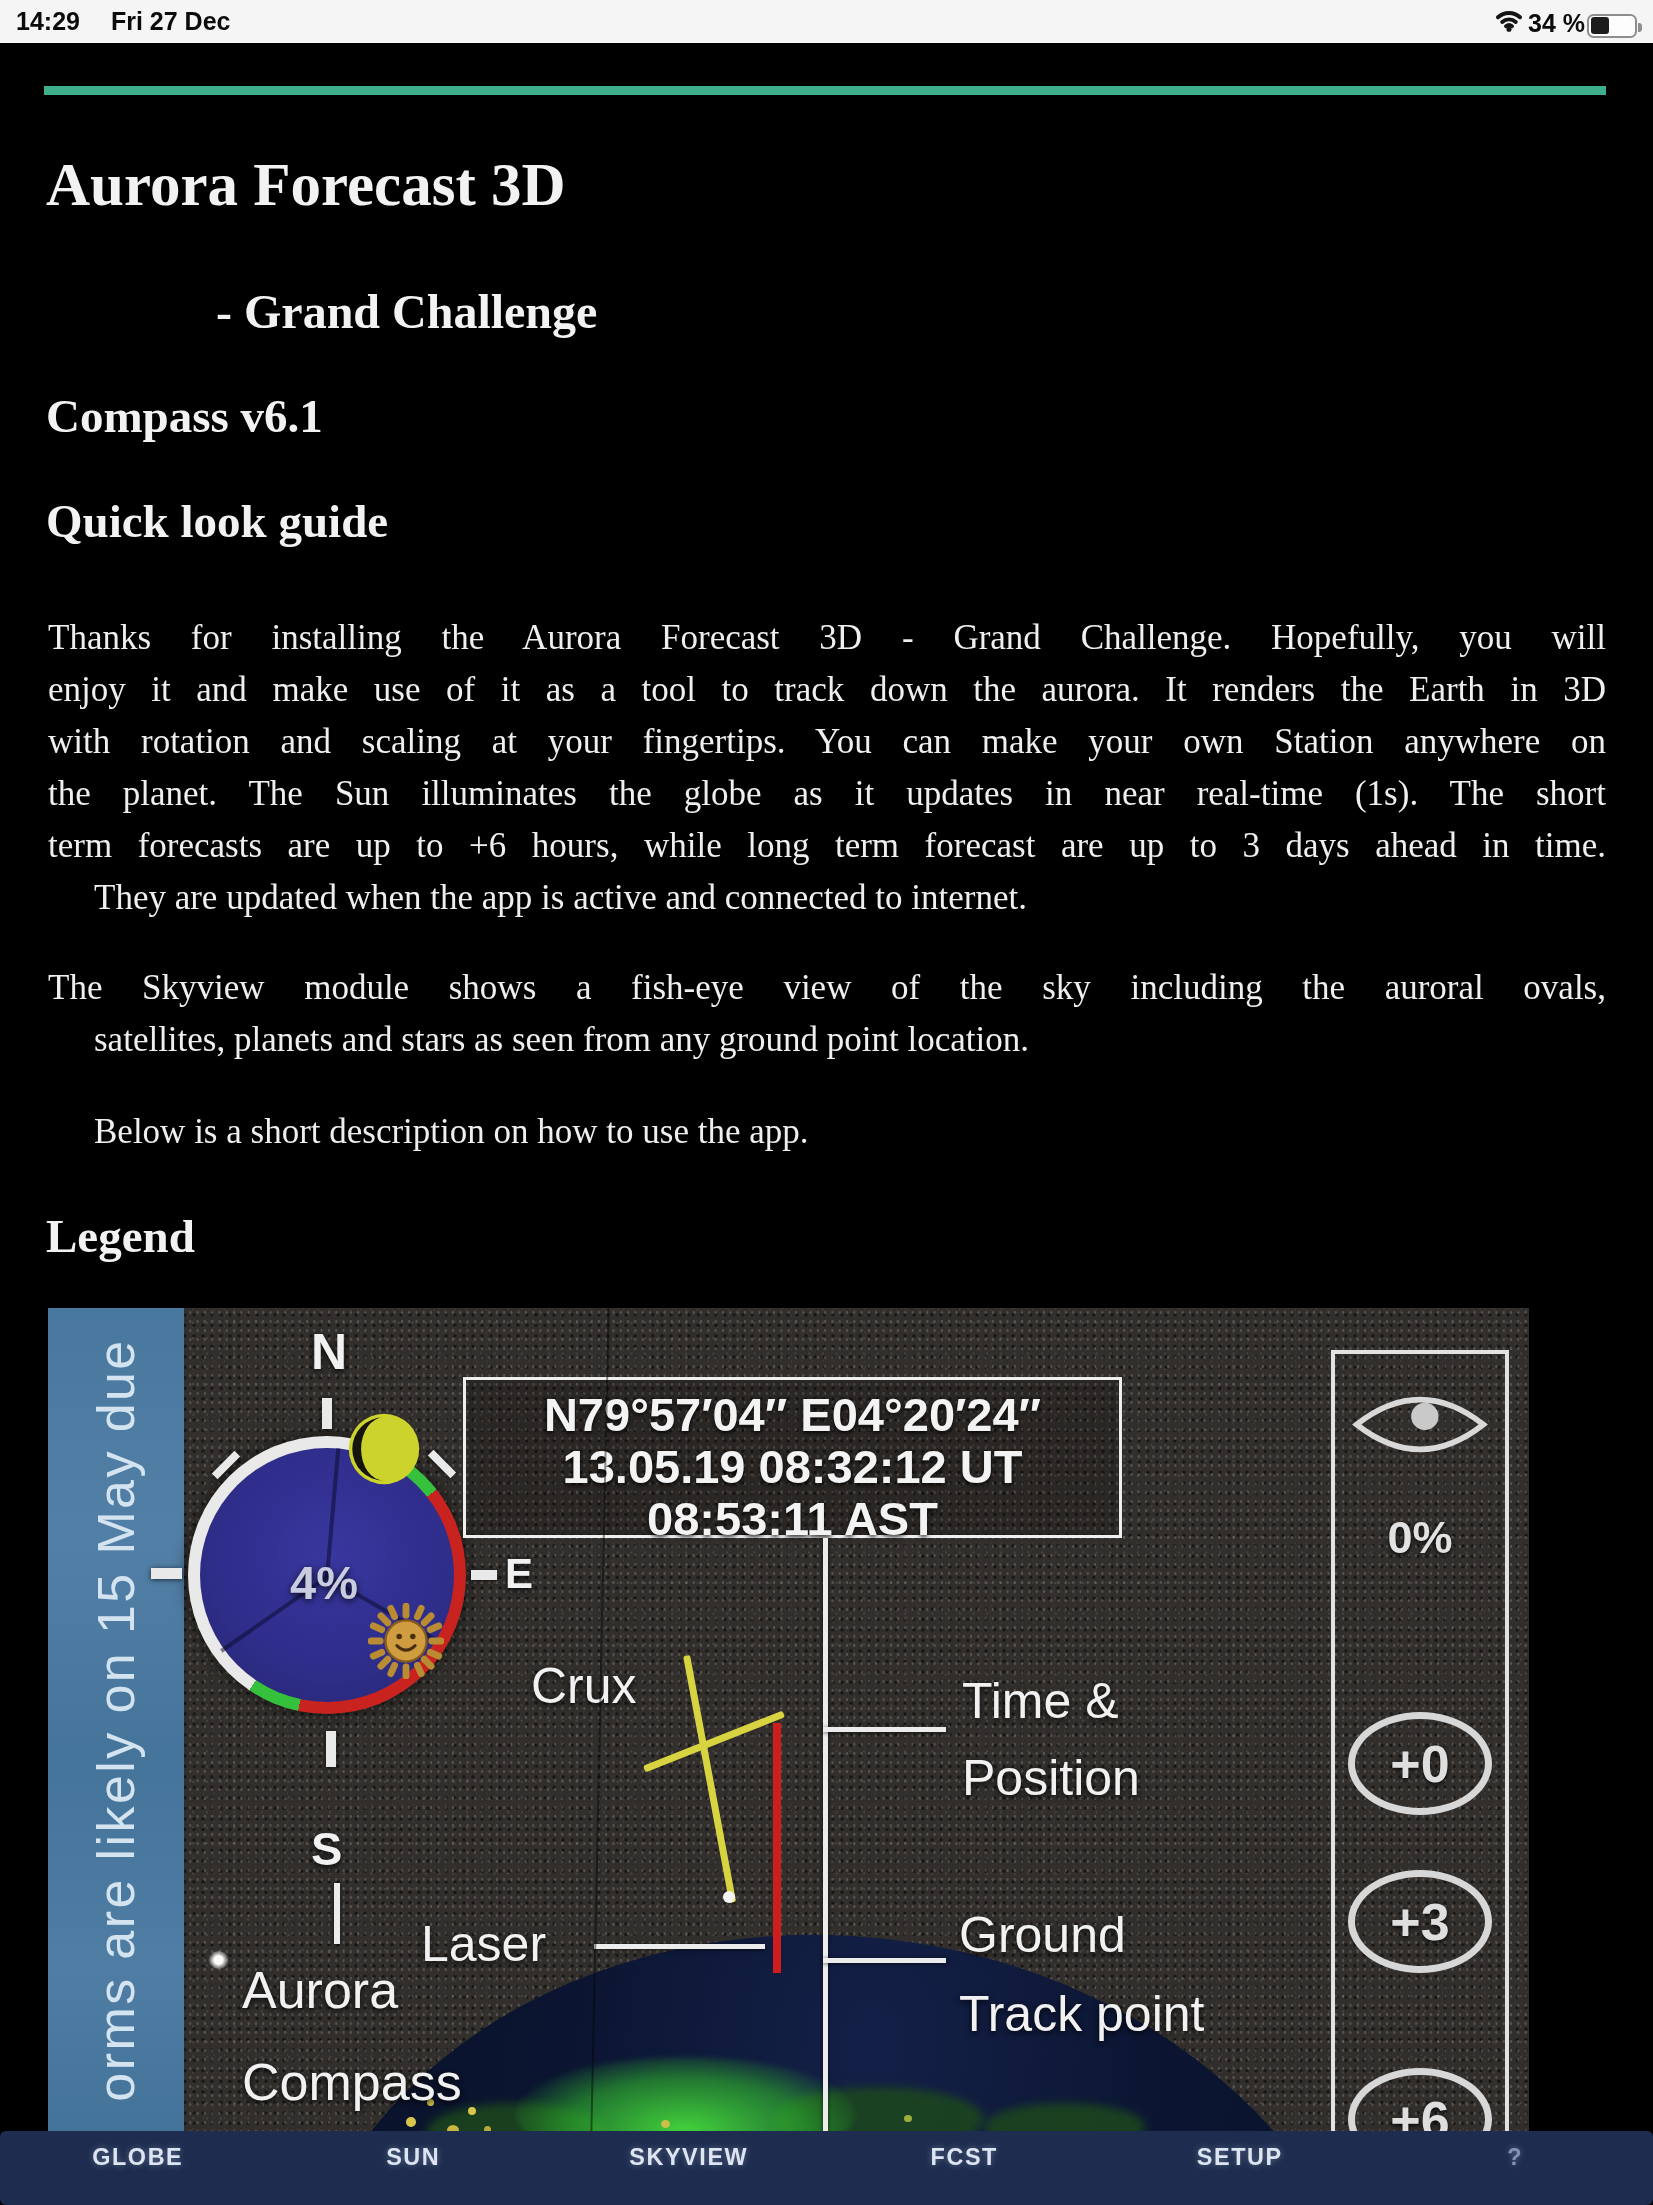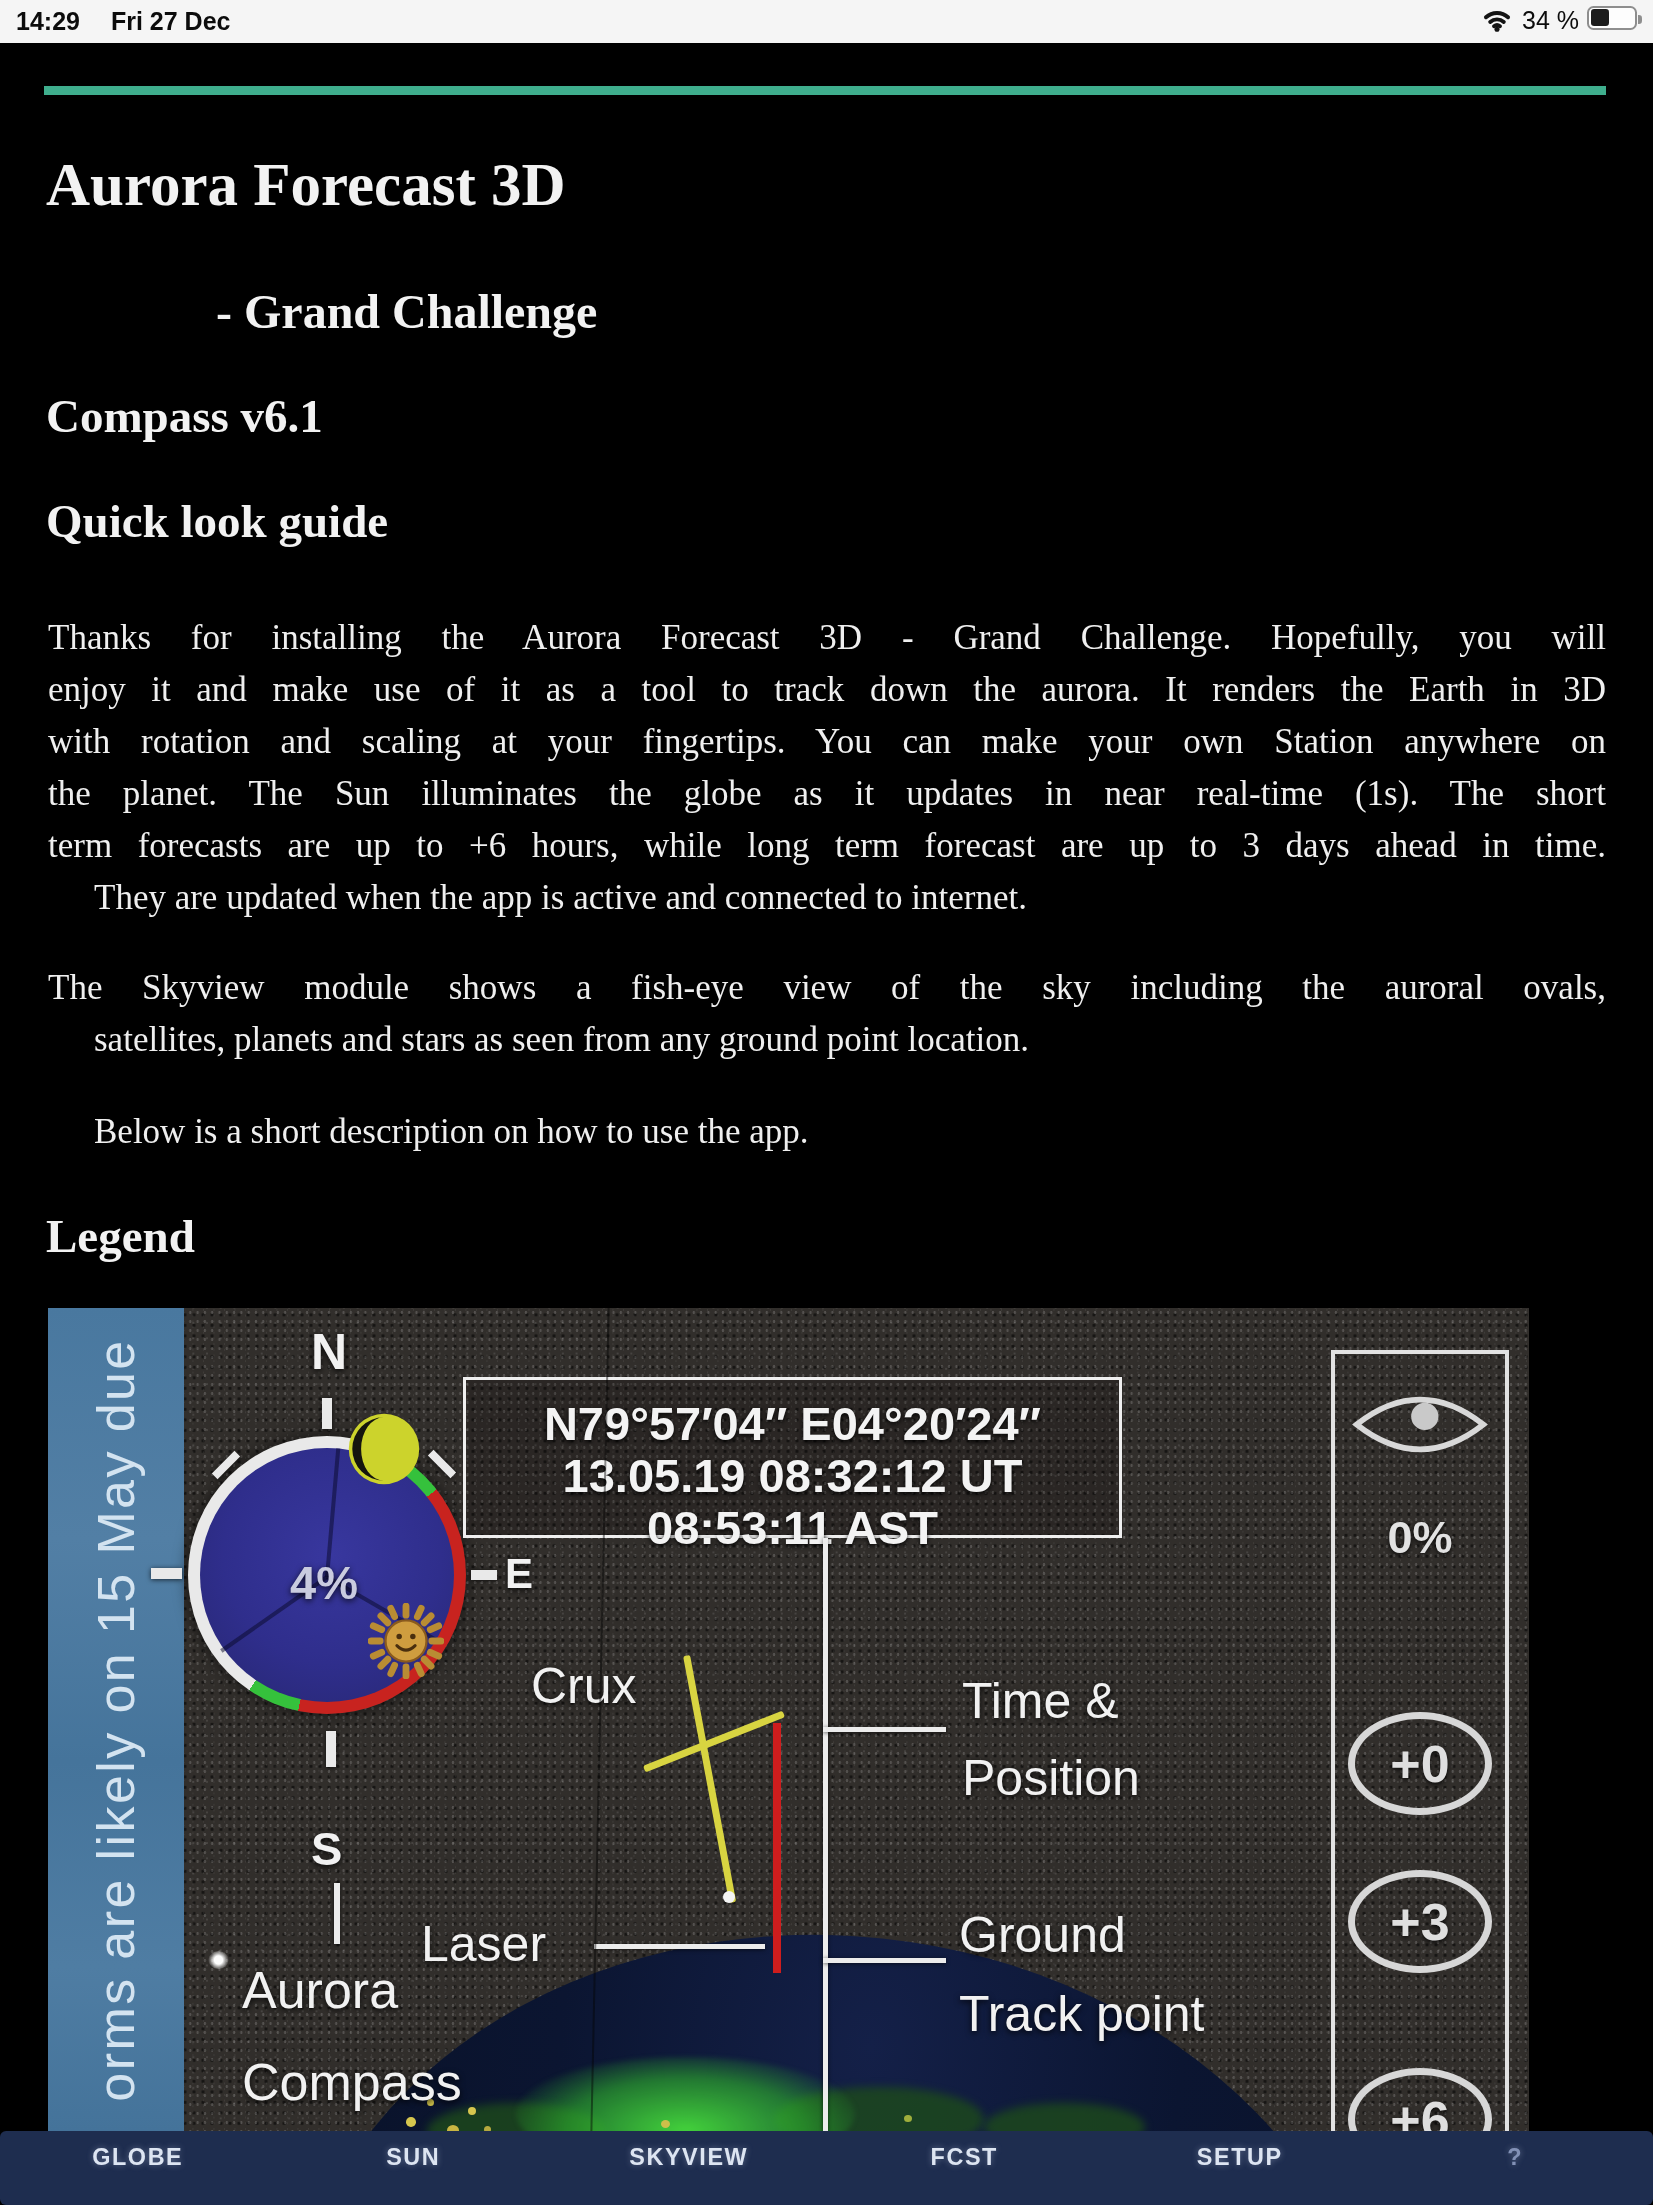--- a/index.html
+++ b/index.html
@@ -6,21 +6,21 @@
   #stage{position:relative;width:1653px;height:2205px;background:#000;overflow:hidden;
          font-family:"Liberation Sans",sans-serif;}
   #stage *{box-sizing:border-box;}
   .abs{position:absolute;}
 
   
   .statusbar{position:absolute;left:0;top:0;width:1653px;height:43px;background:#f5f5f5;
              display:flex;align-items:center;justify-content:space-between;padding:0 16px;}
   .sb-left{display:flex;gap:31px;align-items:center;font-size:25px;font-weight:700;color:#0c0c0c;}
   .sb-date{font-weight:600;}
-  .sb-right{display:flex;gap:8px;align-items:flex-start;font-size:25px;font-weight:400;color:#0c0c0c;}
+  .sb-right{display:flex;gap:2px;align-items:flex-end;font-size:25px;font-weight:700;color:#0c0c0c;}
   .batt{position:relative;width:50px;height:24px;border:2.4px solid #8e8e8e;border-radius:6.5px;background:#fdfdfd;}
   .batt-fill{position:absolute;left:1.6px;top:1.6px;bottom:1.6px;width:40%;background:#1c1c1c;border-radius:3.2px;}
   .batt-nub{position:absolute;right:-7.3px;top:7.3px;width:4.8px;height:9.7px;background:#8e8e8e;border-radius:0 3.2px 3.2px 0;}
 
   
   .rule{position:absolute;left:44px;top:86px;width:1562px;height:9px;background:#3fae8d;}
   .serif{font-family:"Liberation Serif",serif;color:#f2f2f2;}
   .h-title{left:46px;top:150px;font-size:61px;font-weight:700;}
   .h-sub{left:192px;top:284px;font-size:48px;font-weight:700;margin-left:24px;}
   .h2{left:46px;font-size:47px;font-weight:700;}
@@ -55,21 +55,21 @@
   .ring-inner{position:absolute;inset:12px;border-radius:50%;
               background:radial-gradient(circle at 52% 42%, #38379e 0%, #2f2e8c 55%, #26266f 100%);}
   .spoke{position:absolute;left:50%;top:50%;width:129px;height:4px;background:rgba(8,8,40,.5);
          transform-origin:0 50%;}
   .tick{position:absolute;background:#e9e9e9;box-shadow:0 0.8px 4.8px rgba(0,0,0,.7);}
   .pct4{position:absolute;left:242px;top:247px;font-size:47px;font-weight:700;color:#c9cbdf;
         text-shadow:0 1.6px 6.5px rgba(0,0,0,.8);}
 
   
   .posbox{position:absolute;left:415px;top:69px;width:659px;height:161px;border:3.2px solid #efefef;
-          background:rgba(10,8,6,.18);text-align:center;padding-top:18px;}
+          background:rgba(10,8,6,.18);text-align:center;padding-top:9px;}
   .posbox div{font-size:47px;line-height:52px;font-weight:700;color:#f3f3f3;
               text-shadow:0 1.6px 5.7px rgba(0,0,0,.9);white-space:nowrap;}
 
   
   .wline{position:absolute;background:#ececec;box-shadow:0 0.8px 4px rgba(0,0,0,.6);}
 
   
   .yline{position:absolute;height:6.5px;background:#d8d441;transform-origin:0 0;border-radius:2.4px;}
   .laser{position:absolute;left:725px;top:415px;width:8px;height:250px;background:#ce1d1d;}
   .star-dot{position:absolute;left:675px;top:583px;width:12px;height:12px;border-radius:50%;background:#f4f4f4;}

